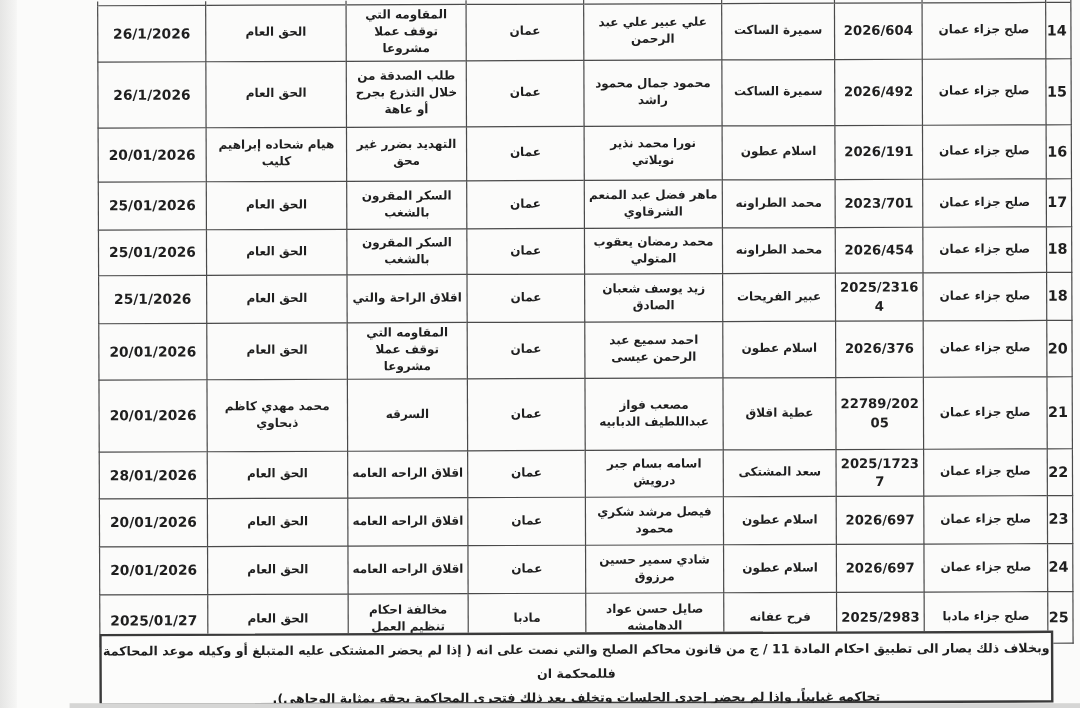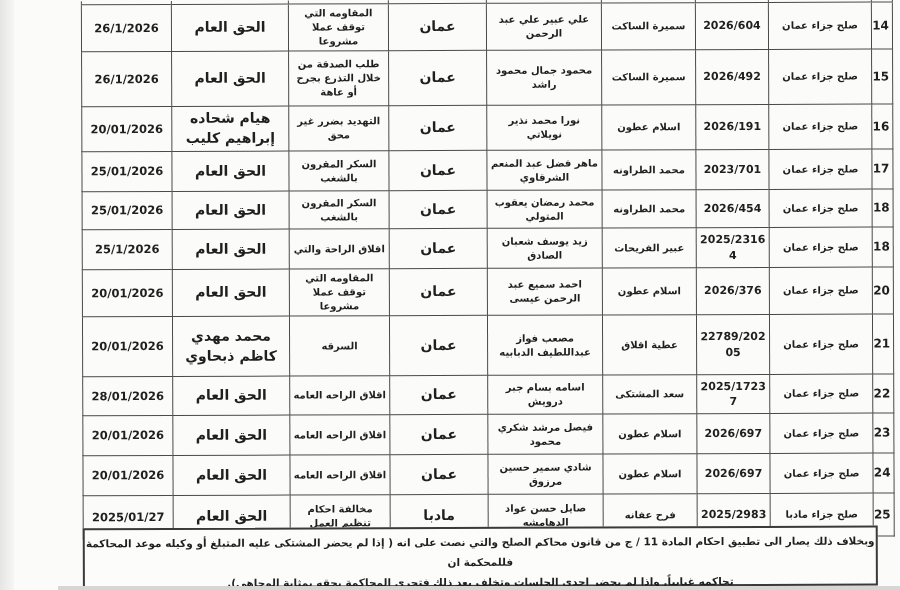--- a/index.html
+++ b/index.html
@@ -52,23 +52,23 @@
 
   col.w-no{width:21px;} col.w-court{width:103px;} col.w-case{width:73px;}
   col.w-judge{width:94px;} col.w-def{width:115px;} col.w-loc{width:98px;}
   col.w-charge{width:100px;} col.w-comp{width:117px;} col.w-date{width:90px;}
 
   td.c-no{font-size:12px;}
   td.c-court{font-size:10px;}
   td.c-case{font-size:11px;word-break:break-all;direction:ltr;}
   td.c-judge{font-size:10px;}
   td.c-def{font-size:10px;}
-  td.c-loc{font-size:14px;}
+  td.c-loc{font-size:10px;}
   td.c-charge{font-size:10px;}
-  td.c-comp{font-size:14px;margin-top:12px;}
+  td.c-comp{font-size:10px;margin-top:12px;}
   td.c-date{font-size:11.5px;direction:ltr;}
 
   .footer-note{
     position:absolute;left:82px;top:527px;width:791px;height:52px;
     border:2px solid #3a3a3a;
     direction:rtl;text-align:center;
     font-size:10.5px;font-weight:700;line-height:1.9;
     padding-top:4px;
     background:#fcfcfb;
   }

